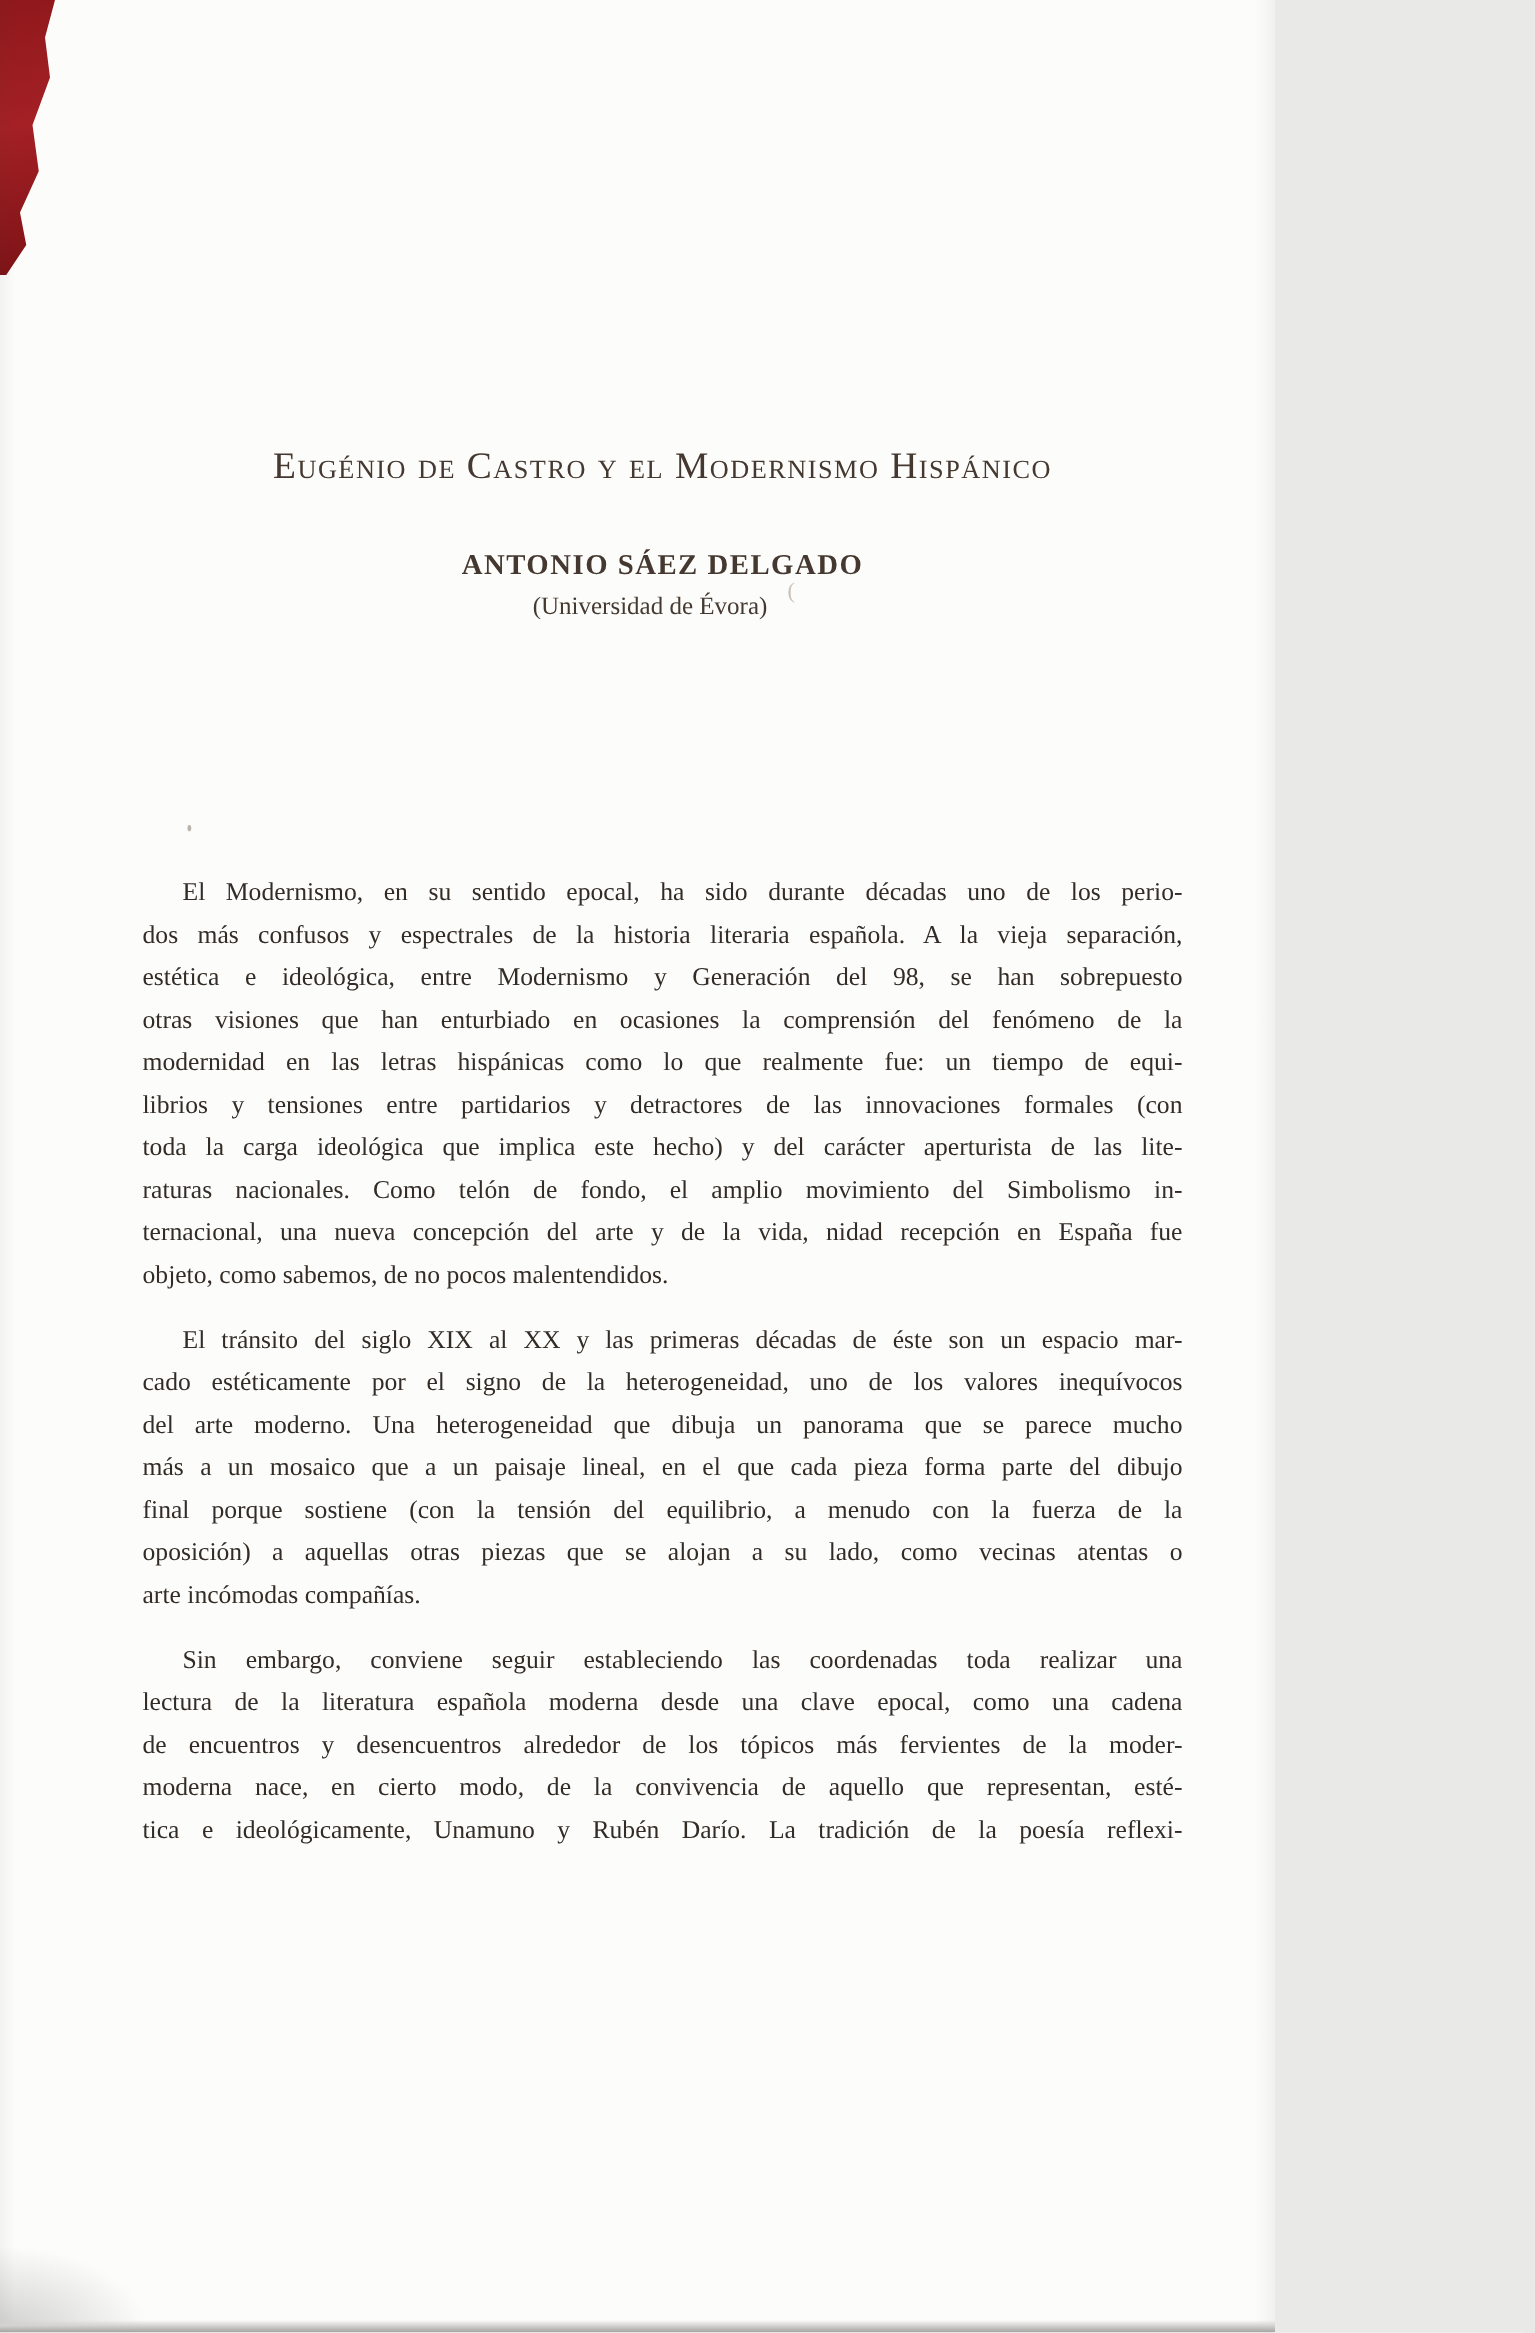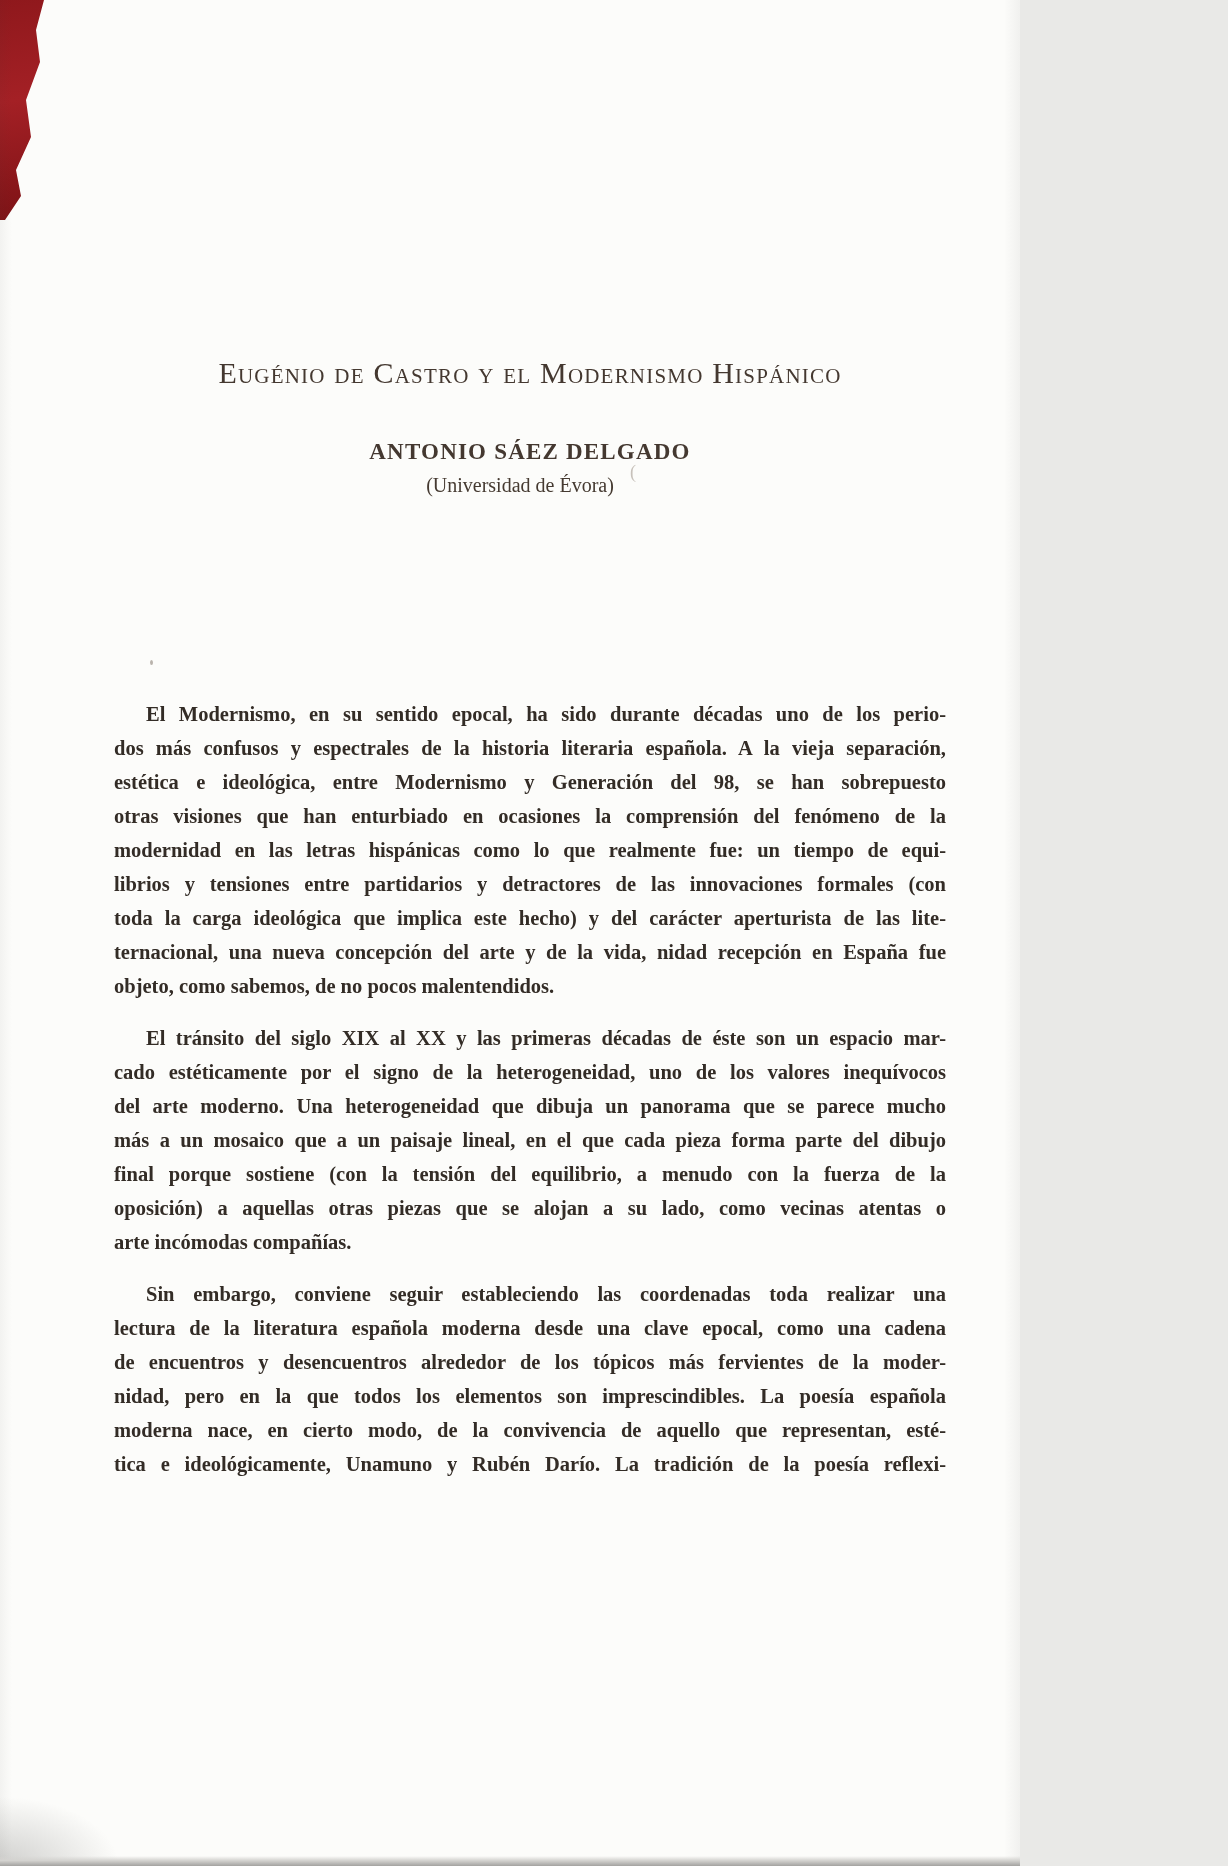--- a/index.html
+++ b/index.html
@@ -59,21 +59,20 @@
     font-size: 20px;
     line-height: 26px;
     color: #453a31;
   }
   .article-body {
     position: absolute;
     top: 697px;
     left: 114px;
     width: 832px;
     font-size: 20.5px;
-    font-weight: bold;
   }
   .paragraph { margin: 0 0 18px 0; }
   .line {
     height: 34px;
     line-height: 34px;
     text-align: justify;
     text-align-last: justify;
     white-space: normal;
   }
   .line.indent { text-indent: 32px; }
@@ -155,37 +154,37 @@
 
   <main class="article-body">
       <div class="paragraph">
         <div class="line indent">El Modernismo, en su sentido epocal, ha sido durante décadas uno de los perio-</div>
         <div class="line">dos más confusos y espectrales de la historia literaria española. A la vieja separación,</div>
         <div class="line">estética e ideológica, entre Modernismo y Generación del 98, se han sobrepuesto</div>
         <div class="line">otras visiones que han enturbiado en ocasiones la comprensión del fenómeno de la</div>
         <div class="line">modernidad en las letras hispánicas como lo que realmente fue: un tiempo de equi-</div>
         <div class="line">librios y tensiones entre partidarios y detractores de las innovaciones formales (con</div>
         <div class="line">toda la carga ideológica que implica este hecho) y del carácter aperturista de las lite-</div>
+        <div class="line">raturas nacionales. Como telón de fondo, el amplio movimiento del Simbolismo in-</div>
         <div class="line">ternacional, una nueva concepción del arte y de la vida, nidad recepción en España fue</div>
         <div class="line para-end">objeto, como sabemos, de no pocos malentendidos.</div>
       </div>
       <div class="paragraph">
         <div class="line indent">El tránsito del siglo XIX al XX y las primeras décadas de éste son un espacio mar-</div>
         <div class="line">cado estéticamente por el signo de la heterogeneidad, uno de los valores inequívocos</div>
         <div class="line">del arte moderno. Una heterogeneidad que dibuja un panorama que se parece mucho</div>
         <div class="line">más a un mosaico que a un paisaje lineal, en el que cada pieza forma parte del dibujo</div>
         <div class="line">final porque sostiene (con la tensión del equilibrio, a menudo con la fuerza de la</div>
         <div class="line">oposición) a aquellas otras piezas que se alojan a su lado, como vecinas atentas o</div>
         <div class="line para-end">arte incómodas compañías.</div>
       </div>
       <div class="paragraph">
         <div class="line indent">Sin embargo, conviene seguir estableciendo las coordenadas toda realizar una</div>
         <div class="line">lectura de la literatura española moderna desde una clave epocal, como una cadena</div>
         <div class="line">de encuentros y desencuentros alrededor de los tópicos más fervientes de la moder-</div>
-        <div class="line">nidad, pero en la que todos los elementos son imprescindibles. La poesía española</div>
         <div class="line">moderna nace, en cierto modo, de la convivencia de aquello que representan, esté-</div>
         <div class="line">tica e ideológicamente, Unamuno y Rubén Darío. La tradición de la poesía reflexi-</div>
       </div>
     </main>
 
   <div class="page-number">29</div>
 
   <div class="bottom-left-shadow"></div>
   <div class="bottom-edge"></div>
 

